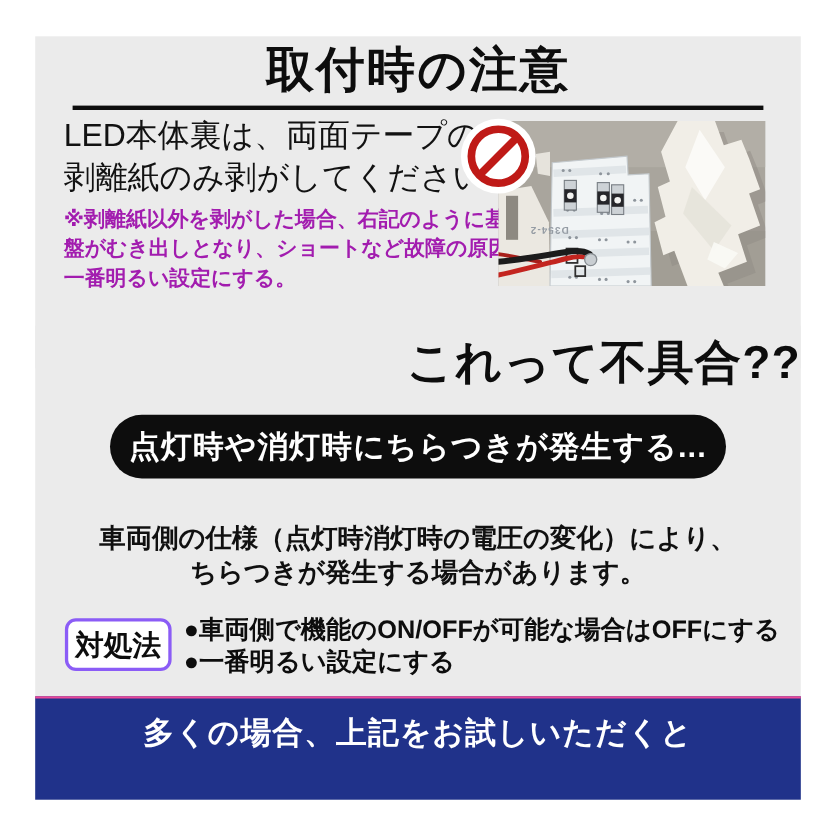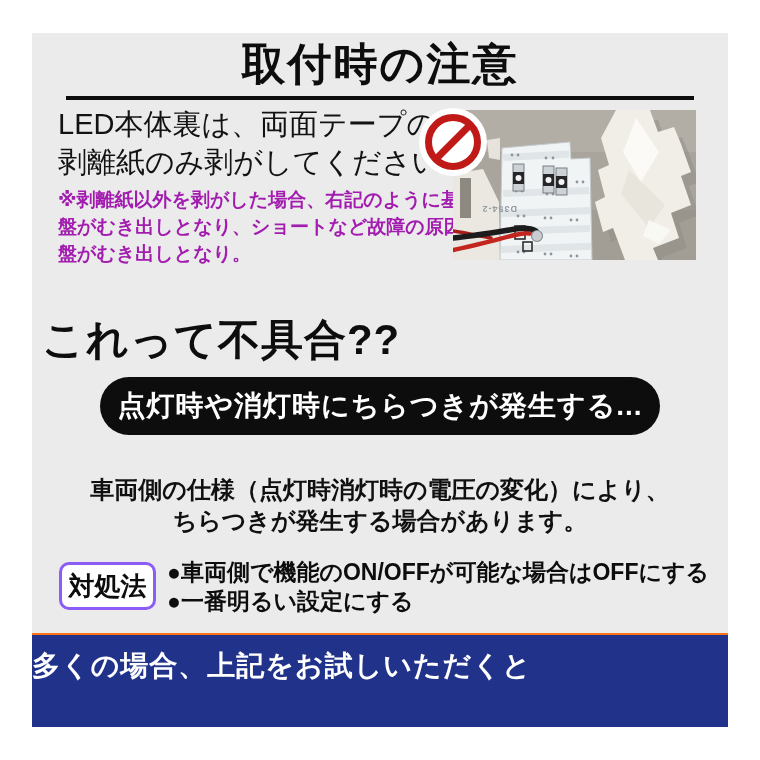--- a/index.html
+++ b/index.html
@@ -21,21 +21,21 @@
     font-size:29px;line-height:38px;font-weight:400;color:#121212;
   }
   .note{
     position:absolute;left:26px;top:153px;margin:0;
     font-size:19px;line-height:27px;font-weight:700;color:#a21caf;
   }
   .photo{position:absolute;left:421px;top:77px;width:243px;height:150px;overflow:hidden;}
   .prohibit{position:absolute;left:386px;top:74px;width:70px;height:70px;}
 
   .p2-title{
-    position:absolute;top:10px;left:0;width:100%;text-align:left;margin:10px;
+    position:absolute;top:10px;left:0;width:100%;text-align:right;margin:0;
     font-size:42px;font-weight:900;letter-spacing:1px;color:#0d0d0d;line-height:1.15;
   }
   .pill{
     position:absolute;top:81px;left:68px;width:560px;height:58px;border-radius:29px;
     background:var(--banner-black,#0d0d0d);color:#ffffff;text-align:center;
     font-size:28px;font-weight:800;line-height:58px;letter-spacing:1px;
   }
   .answer{
     position:absolute;top:147px;left:0;width:100%;margin:0;text-align:center;
     font-size:24px;line-height:31px;font-weight:800;color:#101010;
@@ -43,37 +43,37 @@
   .remedy-box{
     position:absolute;left:27px;top:266px;width:97px;height:48px;box-sizing:border-box;
     background:#ffffff;border:3px solid #8b5cf6;border-radius:10px;
     text-align:center;font-size:26px;font-weight:800;line-height:42px;color:#0d0d0d;
   }
   .remedy-list{
     position:absolute;left:135px;top:262px;font-size:23px;line-height:29px;font-weight:800;color:#0d0d0d;
   }
   .footer{
     position:absolute;left:0;bottom:0;width:100%;height:94px;box-sizing:border-box;
-    background:var(--accent-blue,#20328a);border-top:2px solid #f97316;
-    color:#ffffff;text-align:left;font-size:28px;line-height:35px;font-weight:800;
+    background:var(--accent-blue,#20328a);border-top:2px solid #ec4899;
+    color:#ffffff;text-align:center;font-size:28px;line-height:35px;font-weight:800;
     padding-top:13px;letter-spacing:1px;
   }
 </style>
 </head>
 <body>
 
 <div class="page">
 
   <section class="panel panel1">
     <h1 class="p1-title">取付時の注意</h1>
     <div class="rule"></div>
 
     <p class="lead"><span>LED本体裏は、両面テープの</span><br><span>剥離紙のみ剥がしてください。</span></p>
 
-    <p class="note"><span>※剥離紙以外を剥がした場合、右記のように基</span><br><span>盤がむき出しとなり、ショートなど故障の原因と</span><br><span>盤がむき出しとなり。</span></p>
+    <p class="note"><span>※剥離紙以外を剥がした場合、右記のように基</span><br><span>盤がむき出しとなり、ショートなど故障の原因と</span><br><span>一番明るい設定にする。</span></p>
 
     <div class="photo">
       <svg width="243" height="150" viewBox="0 0 243 150" xmlns="http://www.w3.org/2000/svg">
 
         <rect x="0" y="0" width="243" height="150" fill="#a9a59d"></rect>
         <rect x="0" y="0" width="243" height="42" fill="#b5b1a9" opacity="0.75"></rect>
         <rect x="120" y="100" width="123" height="50" fill="#9b978e" opacity="0.5"></rect>
 
         <g>
           <path d="M0,64 L30,59 L46,92 L47,150 L0,150 Z" fill="#ebe8e1"></path>

